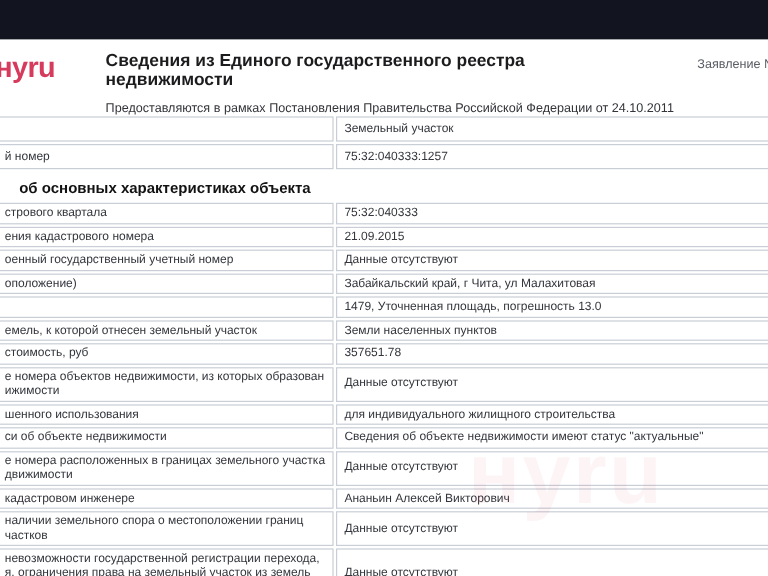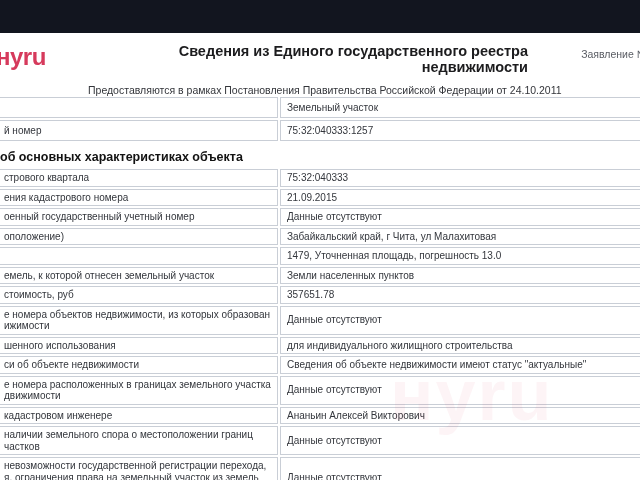--- a/index.html
+++ b/index.html
@@ -16,21 +16,21 @@
   .header{
     position:absolute;top:33px;left:0;width:640px;height:60px;
     background:#ffffff;
   }
   .logo{
     position:absolute;left:-4px;top:10px;
     font-size:24px;font-weight:700;color:#d63a5c;letter-spacing:-0.5px;
   }
   .title{
     position:absolute;left:88px;top:10px;width:440px;
-    font-size:14.5px;font-weight:700;color:#1c1c1e;text-align:right;
+    font-size:14.5px;font-weight:700;color:#1c1c1e;
   }
   .subtitle{
     position:absolute;left:88px;top:32px;width:480px;
     font-size:10.5px;color:#33353a;margin-top:19px;
   }
   .application{
     position:absolute;right:-8px;top:15px;
     font-size:10.5px;color:#595c63;white-space:nowrap;
   }
   .tables{
@@ -45,21 +45,21 @@
     border:1px solid #c9ced6;background:#ffffff;
     font-size:10px;line-height:11.5px;color:#33363c;
     padding:2px 6px;vertical-align:middle;
     overflow:hidden;
   }
   td.lbl{width:267px;padding-left:7px;white-space:pre-line;}
   td.val{}
   #summary-table td{height:15px;}
   #details-table td{min-height:12px;}
   .section-title{
-    margin:7px 0 3px 0;padding-left:0;
+    margin:7px 0 3px 16px;padding-left:0;
     font-size:12.5px;font-weight:700;color:#121212;
   }
   .watermark{
     position:absolute;left:390px;top:355px;width:250px;height:85px;
     overflow:hidden;pointer-events:none;
     font-size:72px;font-weight:700;color:rgba(214,58,92,0.055);
     line-height:80px;letter-spacing:2px;
   }
 </style>
 </head>

